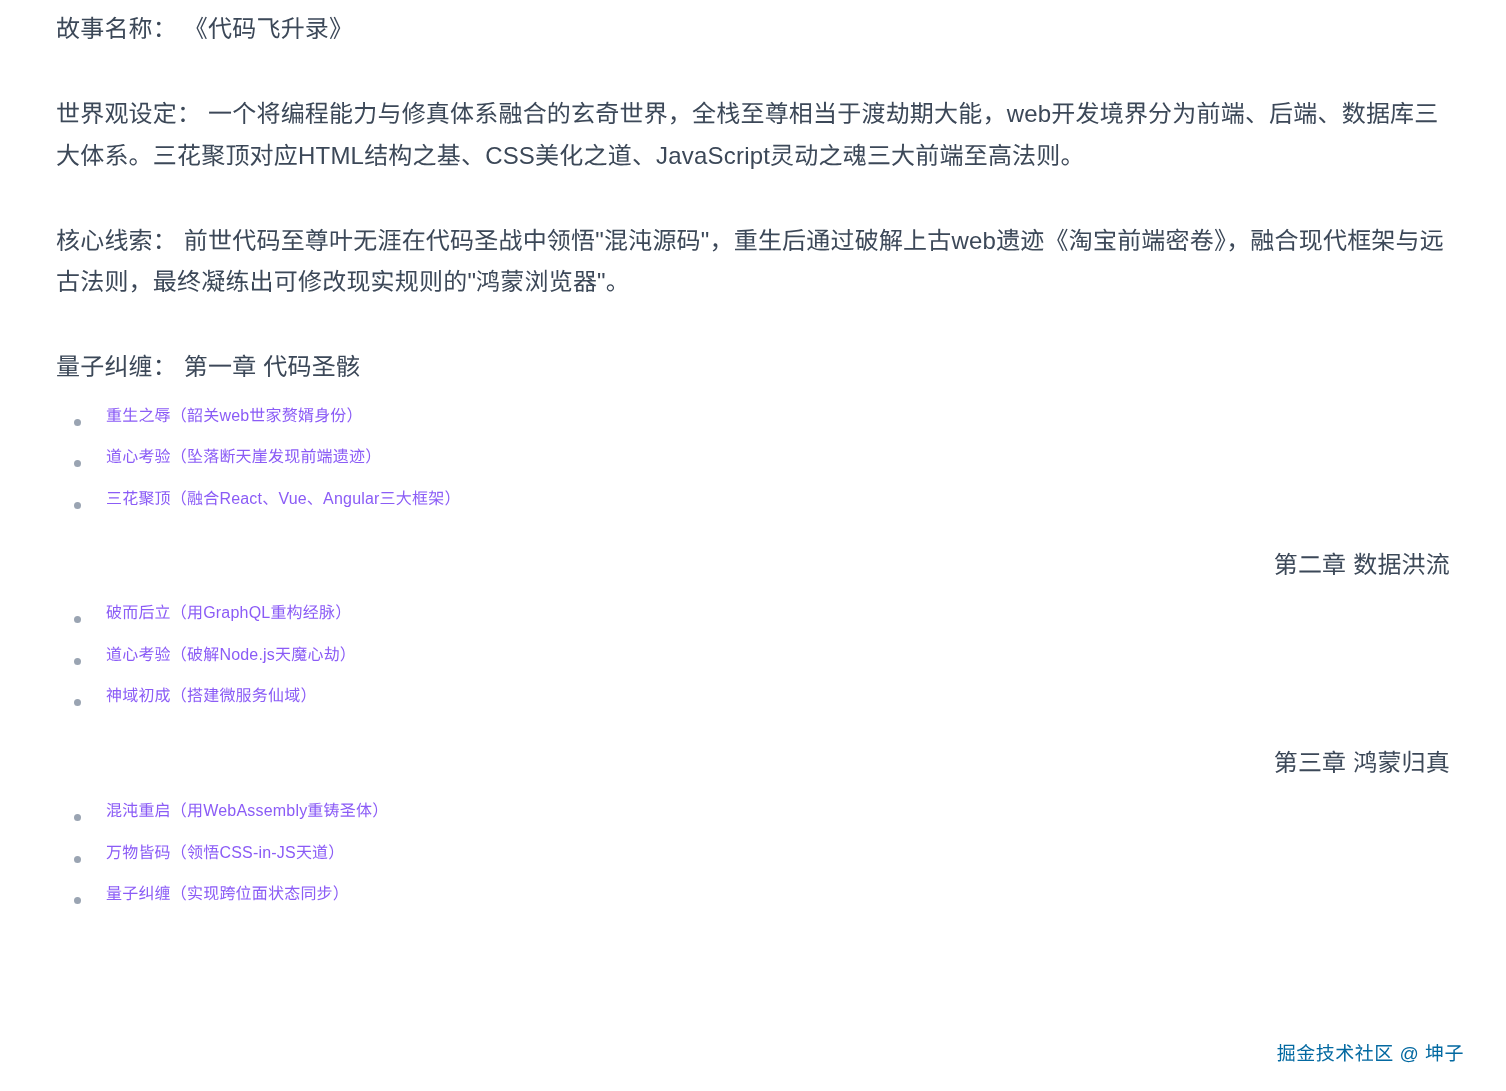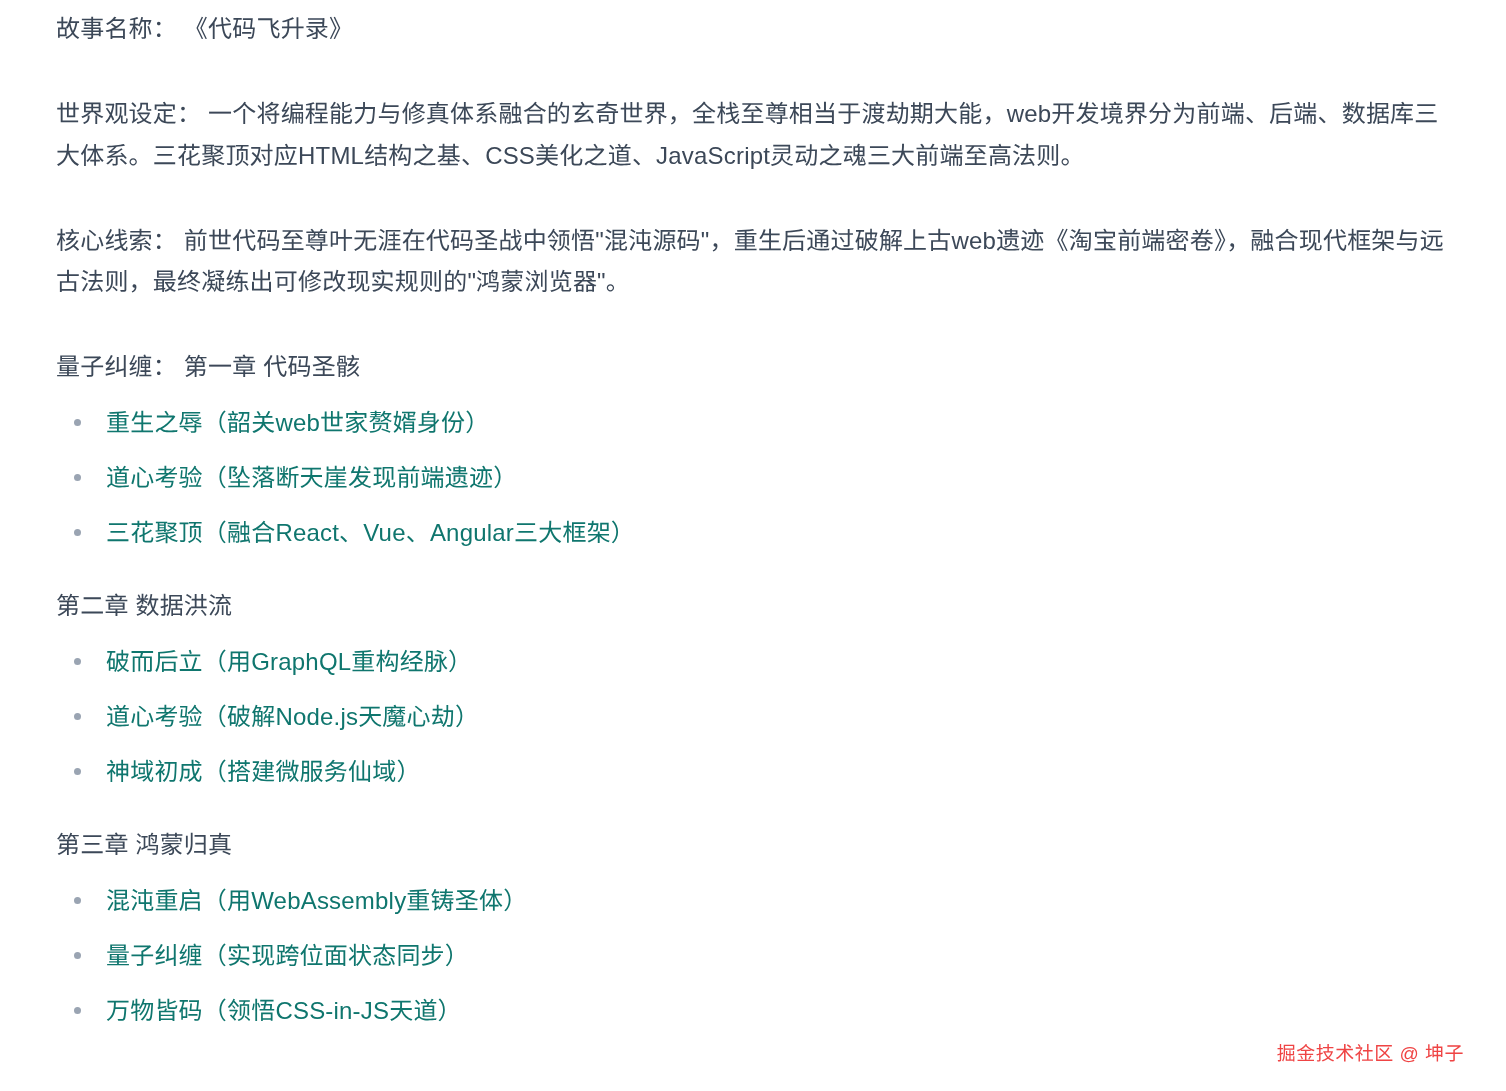--- a/index.html
+++ b/index.html
@@ -38,50 +38,51 @@
   }
   .heading {
     font-size: 24px;
     line-height: 1.72;
     color: #3c4858;
     margin: 0;
     letter-spacing: 0.2px;
   }
   .h-gap {
     margin-top: 32px;
+    text-align: right;
   }
   ul.bullets {
     margin: 14px 0 0 0;
     padding: 0;
     list-style: none;
   }
   ul.bullets li {
     position: relative;
-    font-size: 24px;
+    font-size: 16px;
     line-height: 1.72;
-    color: #0f766e;
+    color: #8b5cf6;
     padding-left: 50px;
     margin-bottom: 14px;
     letter-spacing: 0.2px;
   }
   ul.bullets li .dot {
     position: absolute;
     left: 18px;
     top: 17px;
     width: 7px;
     height: 7px;
     border-radius: 50%;
     background: #9aa4b2;
   }
   .watermark {
     position: absolute;
     right: 42px;
     bottom: 34px;
     font-size: 19px;
-    color: #ef4444;
+    color: #0369a1;
     letter-spacing: 0.5px;
     white-space: nowrap;
   }
 </style>
 </head>
 <body>
 
 <div class="page">
 
   <p class="para p-title">故事名称： 《代码飞升录》</p>
@@ -126,23 +127,23 @@
 
   <p class="heading h-gap">第三章 鸿蒙归真</p>
 
   <ul class="bullets">
     <li>
       <span class="dot"></span>
       <span>混沌重启（用WebAssembly重铸圣体）</span>
     </li>
     <li>
       <span class="dot"></span>
-      <span>量子纠缠（实现跨位面状态同步）</span>
+      <span>万物皆码（领悟CSS-in-JS天道）</span>
     </li>
     <li>
       <span class="dot"></span>
-      <span>万物皆码（领悟CSS-in-JS天道）</span>
+      <span>量子纠缠（实现跨位面状态同步）</span>
     </li>
   </ul>
 
   <div class="watermark">掘金技术社区 @ 坤子</div>
 
 </div>
 
 </body></html>

